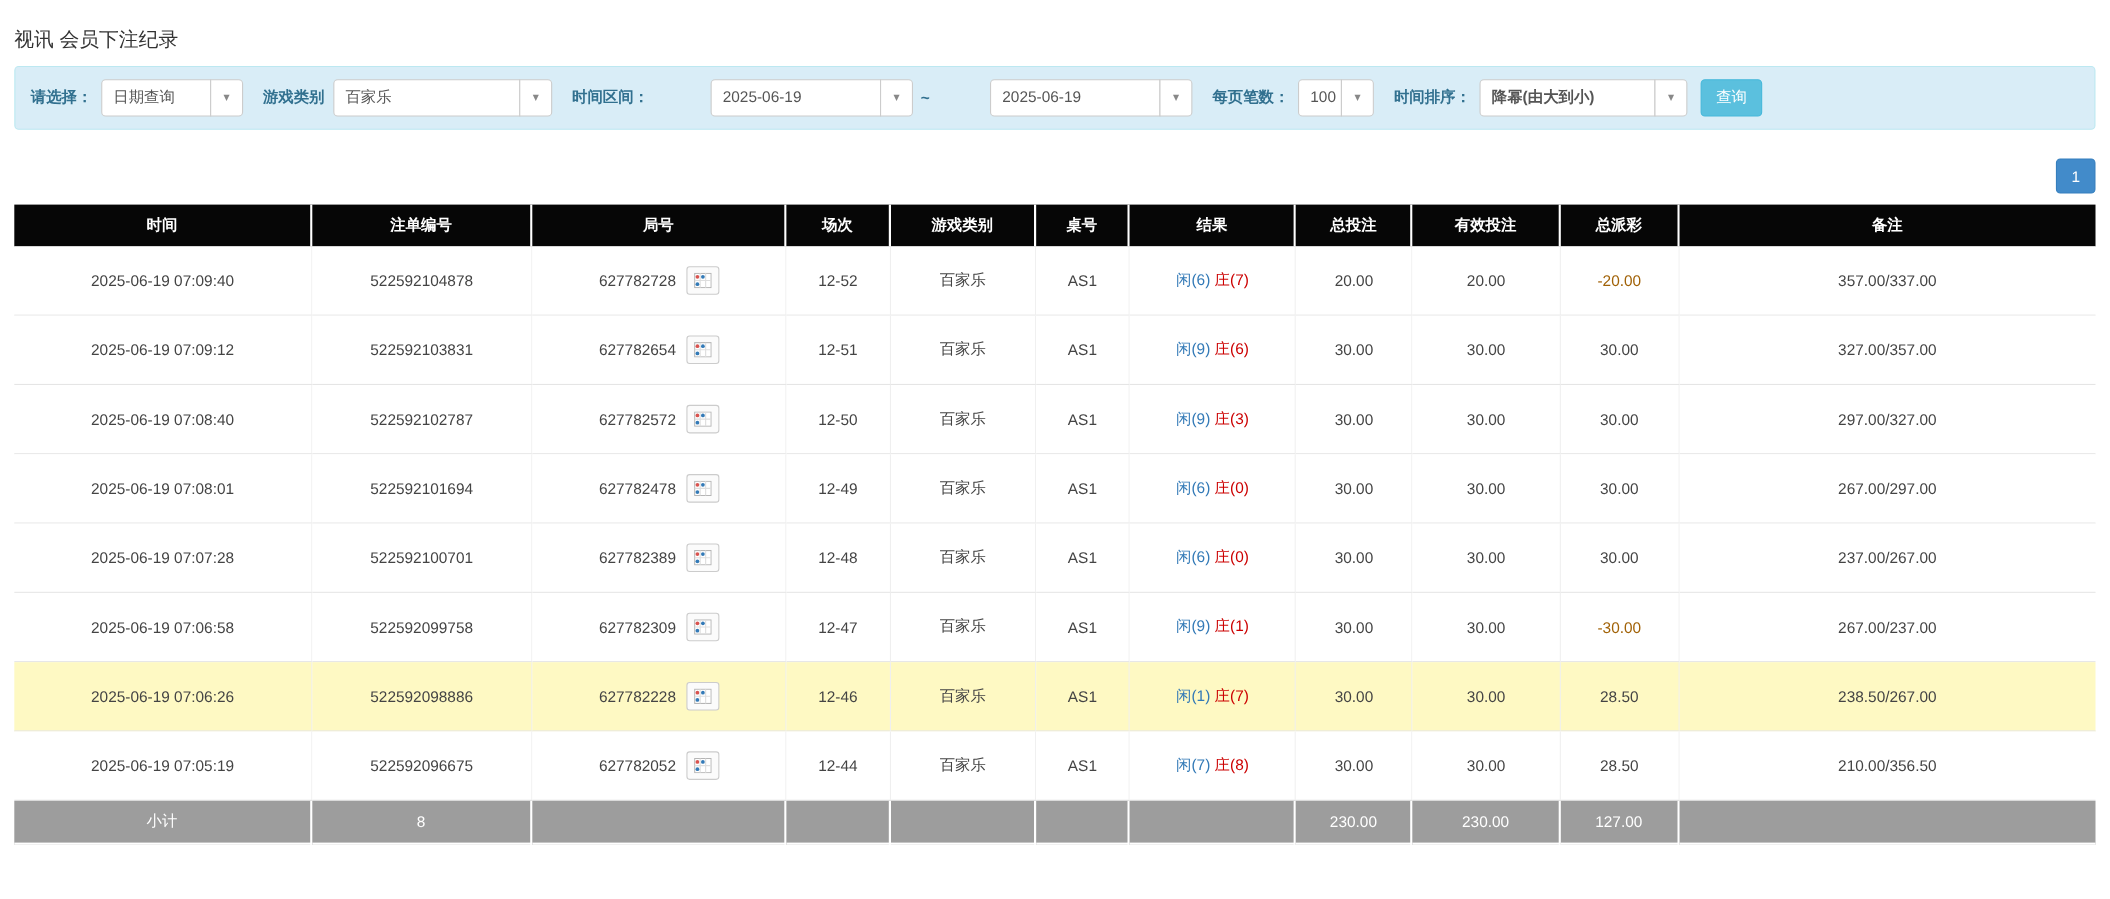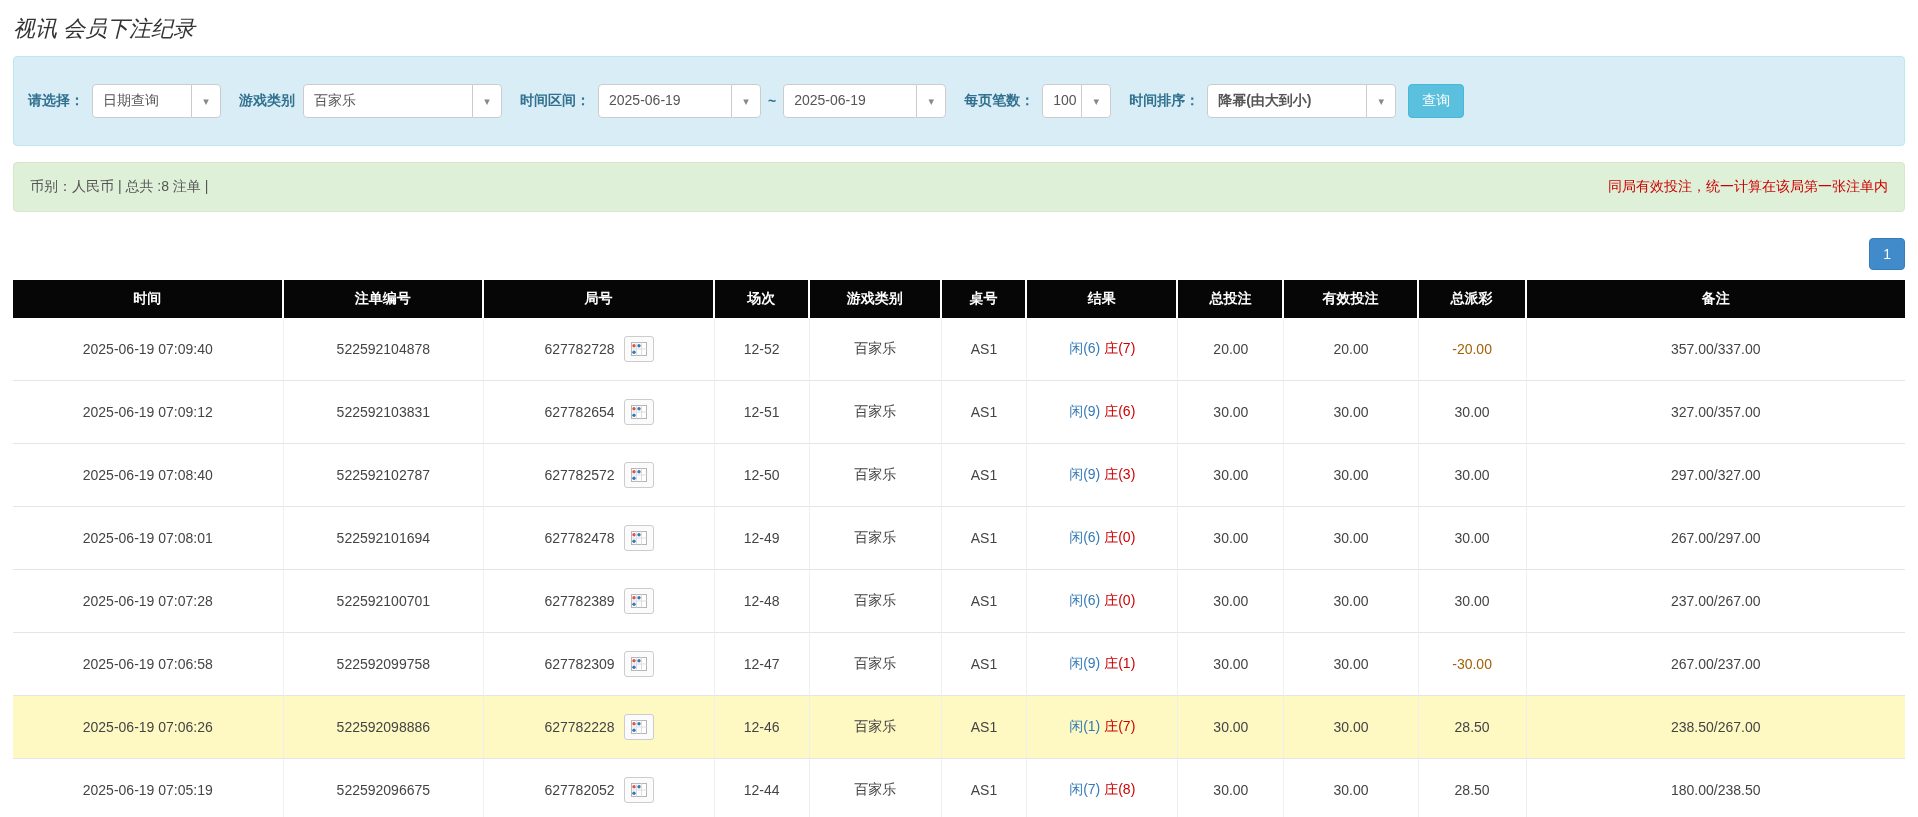--- a/index.html
+++ b/index.html
@@ -5,33 +5,32 @@
   * { box-sizing: border-box; }
   body {
     margin: 0;
     background: #fff;
     font-family: "Liberation Sans", "DejaVu Sans", sans-serif;
     color: #333;
   }
   .page { padding: 0 13px 10px; }
 
   .page-title {
-    font-size: 22px;
+    font-size: 18px;
     font-weight: 400;
     color: #333;
-    margin: 14px 0 12px;
-    font-style: italic;
+    margin: 24px 0 12px;
   }
 
   
   .filter-bar {
     background: #d9edf7;
     border: 1px solid #bce8f1;
     border-radius: 4px;
-    padding: 27px 14px;
+    padding: 11px 14px;
     display: flex;
     align-items: center;
     white-space: nowrap;
   }
   .flabel {
     color: #31708f;
     font-weight: 700;
     font-size: 14px;
     margin-right: 8px;
   }
@@ -57,21 +56,21 @@
     margin-left: -1px;
     display: inline-flex;
     align-items: center;
     justify-content: center;
     cursor: pointer;
     padding: 0;
   }
   .caret-glyph { color: #888; font-size: 11px; line-height: 1; }
   .w-qtype { width: 100px; }
   .w-game  { width: 170px; }
-  .w-date  { width: 134px; }
+  .w-date  { width: 155px; margin-left: 48px; }
   .w-size  { width: 40px; }
   .w-sort  { width: 160px; font-weight: bold; }
   .tilde { color: #31708f; font-weight: 700; margin: 0 7px; font-size: 14px; }
   .search-btn {
     margin-left: 12px;
     background: #5bc0de;
     border: 1px solid #46b8da;
     color: #fff;
     font-size: 14px;
     height: 34px;
@@ -218,24 +217,20 @@
     <span class="combo">
       <span class="combo-value w-sort">降幂(由大到小)</span>
       <button class="combo-caret">
           <span class="caret-glyph">▾</span>
         </button>
     </span>
 
     <button class="search-btn">查询</button>
   </div>
 
-  <div class="summary-bar">
-    <span class="summary-left">币别：人民币 | 总共 :8 注单 |</span>
-    <span class="summary-right">同局有效投注，统一计算在该局第一张注单内</span>
-  </div>
 
   <div class="pagination">
     <button class="page-btn">1</button>
   </div>
 
   <table class="records">
     <colgroup>
       <col style="width:14.3%">
         <col style="width:10.6%">
         <col style="width:12.2%">
@@ -503,21 +498,21 @@
     <td>12-44</td>
     <td>百家乐</td>
     <td>AS1</td>
     <td>
       <span class="res-player">闲(7)</span>
       <span class="res-banker">庄(8)</span>
     </td>
     <td class="bet-link">30.00</td>
     <td>30.00</td>
     <td class="payout">28.50</td>
-    <td>180.00/238.50</td>
+    <td>210.00/356.50</td>
   </tr>
       </tbody>
     <tfoot>
       <tr class="foot">
         <td>小计</td>
         <td>8</td>
         <td></td>
         <td></td>
         <td></td>
         <td></td>

